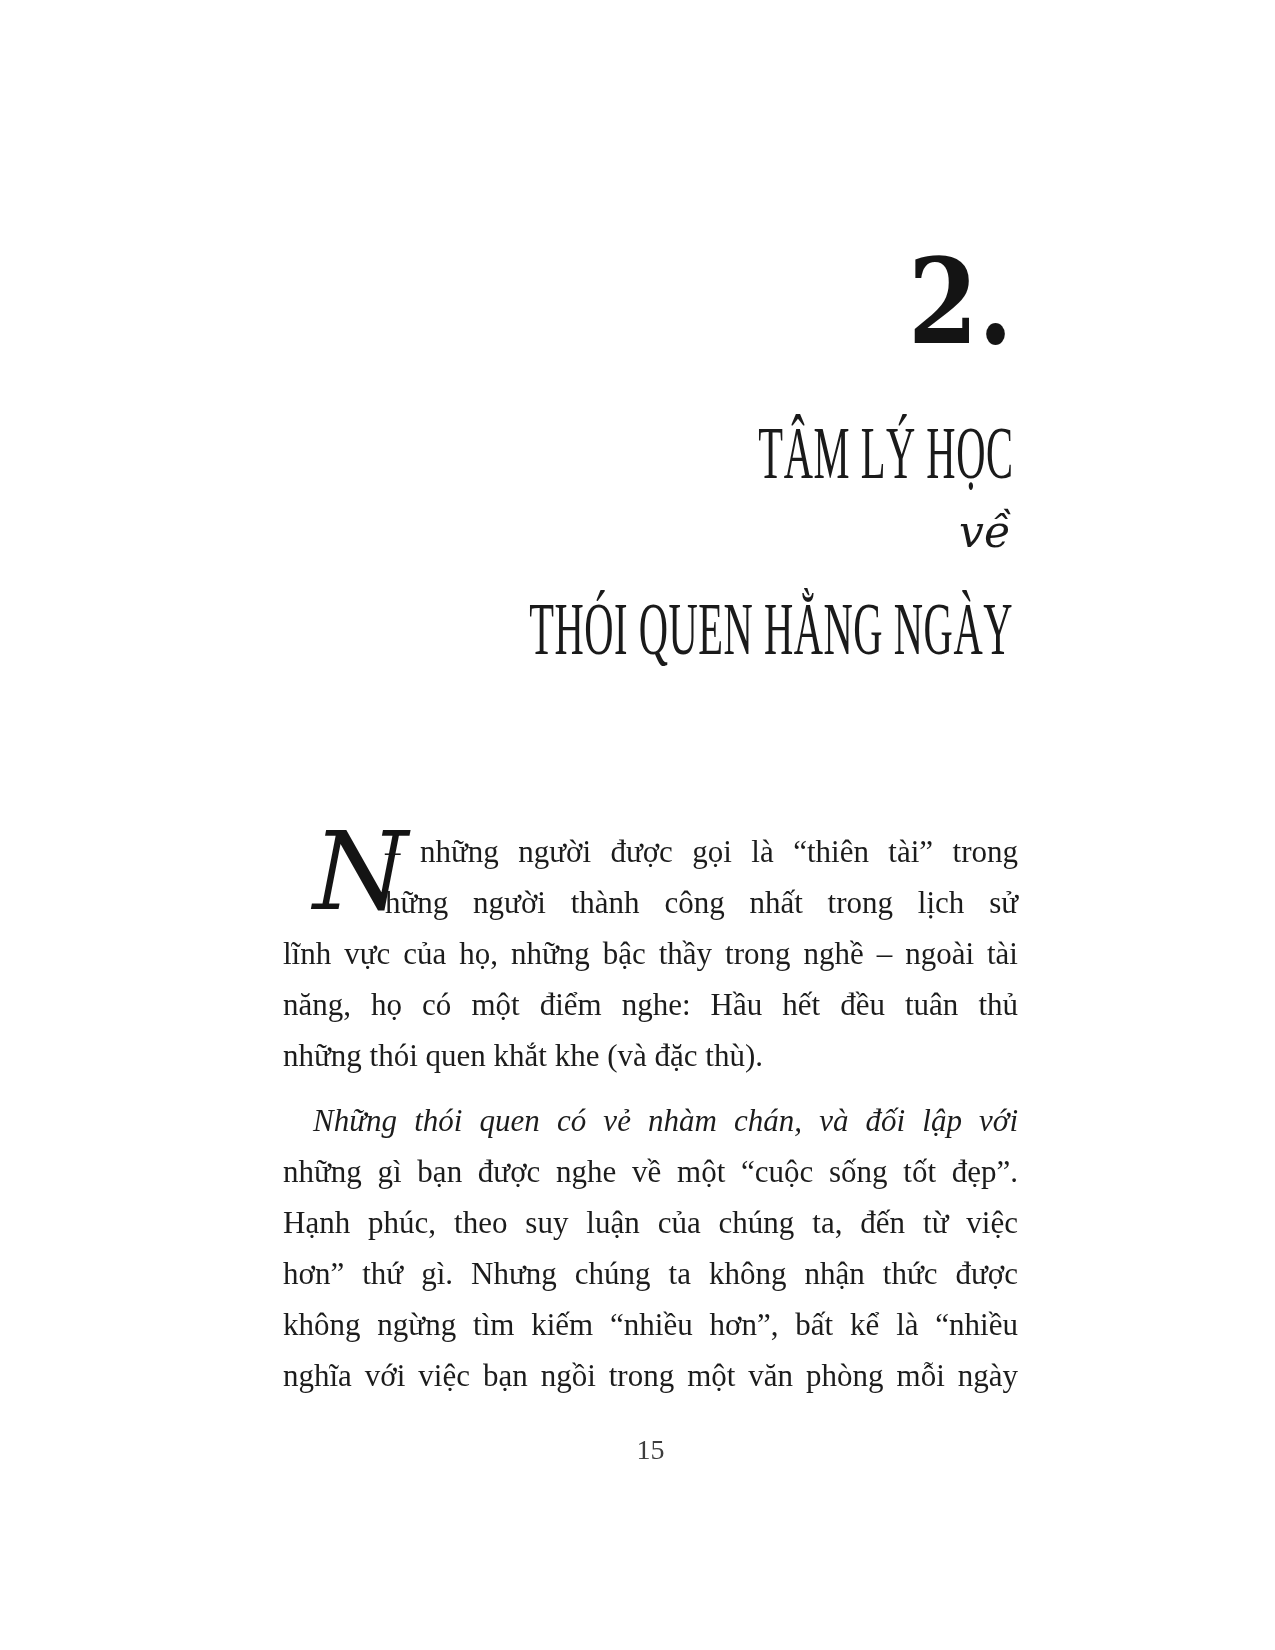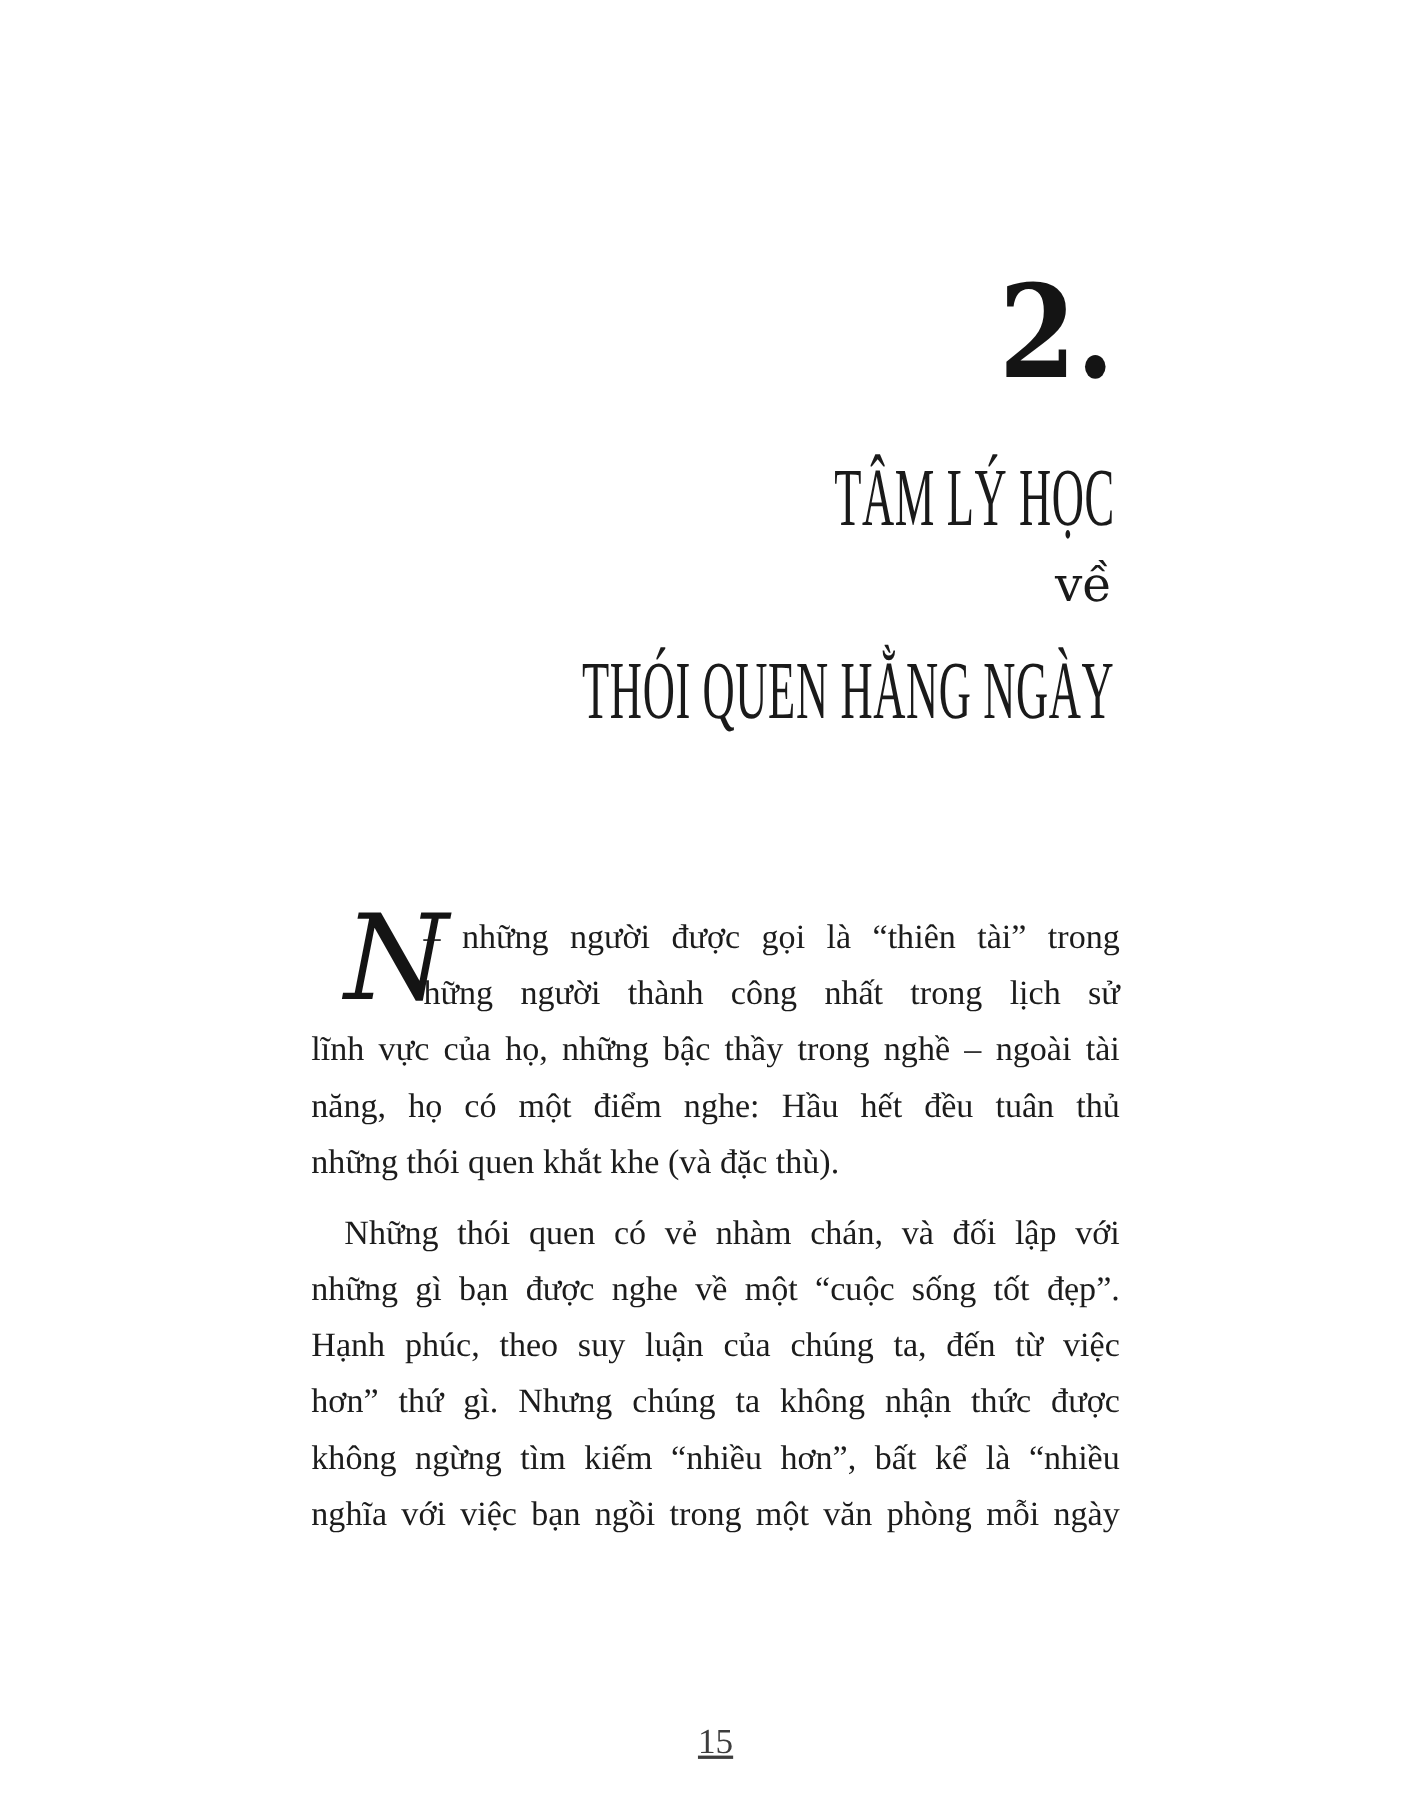--- a/index.html
+++ b/index.html
@@ -45,20 +45,21 @@
   }
   .chapter-title.upper { top: 415px; }
   .chapter-title.lower { top: 591px; }
 
   
   .chapter-connector {
     position: absolute;
     top: 510px;
     right: 264px;
     font-family: "DejaVu Serif", serif;
+    font-style: italic;
     font-size: 44px;
     line-height: 1;
     color: #1a1a1a;
     white-space: nowrap;
   }
 
   
   .body-text {
     position: absolute;
     left: 283px;
@@ -75,45 +76,44 @@
     white-space: normal;
     height: 51px;
     overflow: visible;
   }
   
   .p1 .line:nth-child(1),
   .p1 .line:nth-child(2) { padding-left: 102px; }
   
   .p1 .line:last-child { text-align-last: left; }
   
-  .p2 .line:first-child { padding-left: 30px; }
+  .p2 .line:first-child { padding-left: 30px; font-style: italic; }
   .p2 { margin-top: 14px; }
 
   
   .dropcap {
     position: absolute;
     left: 30px;
     top: -8px;
     font-family: "DejaVu Serif", serif;
     font-style: italic;
     font-size: 108px;
     line-height: 1;
     color: #141414;
   }
 
   
   .page-number {
     position: absolute;
     left: 283px;
-    top: 1565px;
+    top: 1434px;
     width: 735px;
     text-align: center;
-    font-size: 32px;
+    font-size: 28px;
     color: #3d3d3d;
-    text-decoration: underline;
   }
 </style>
 </head>
 <body>
 
 <div class="page">
 
   <div class="chapter-number">2.</div>
 
   <div class="chapter-title upper">TÂM LÝ HỌC</div>

